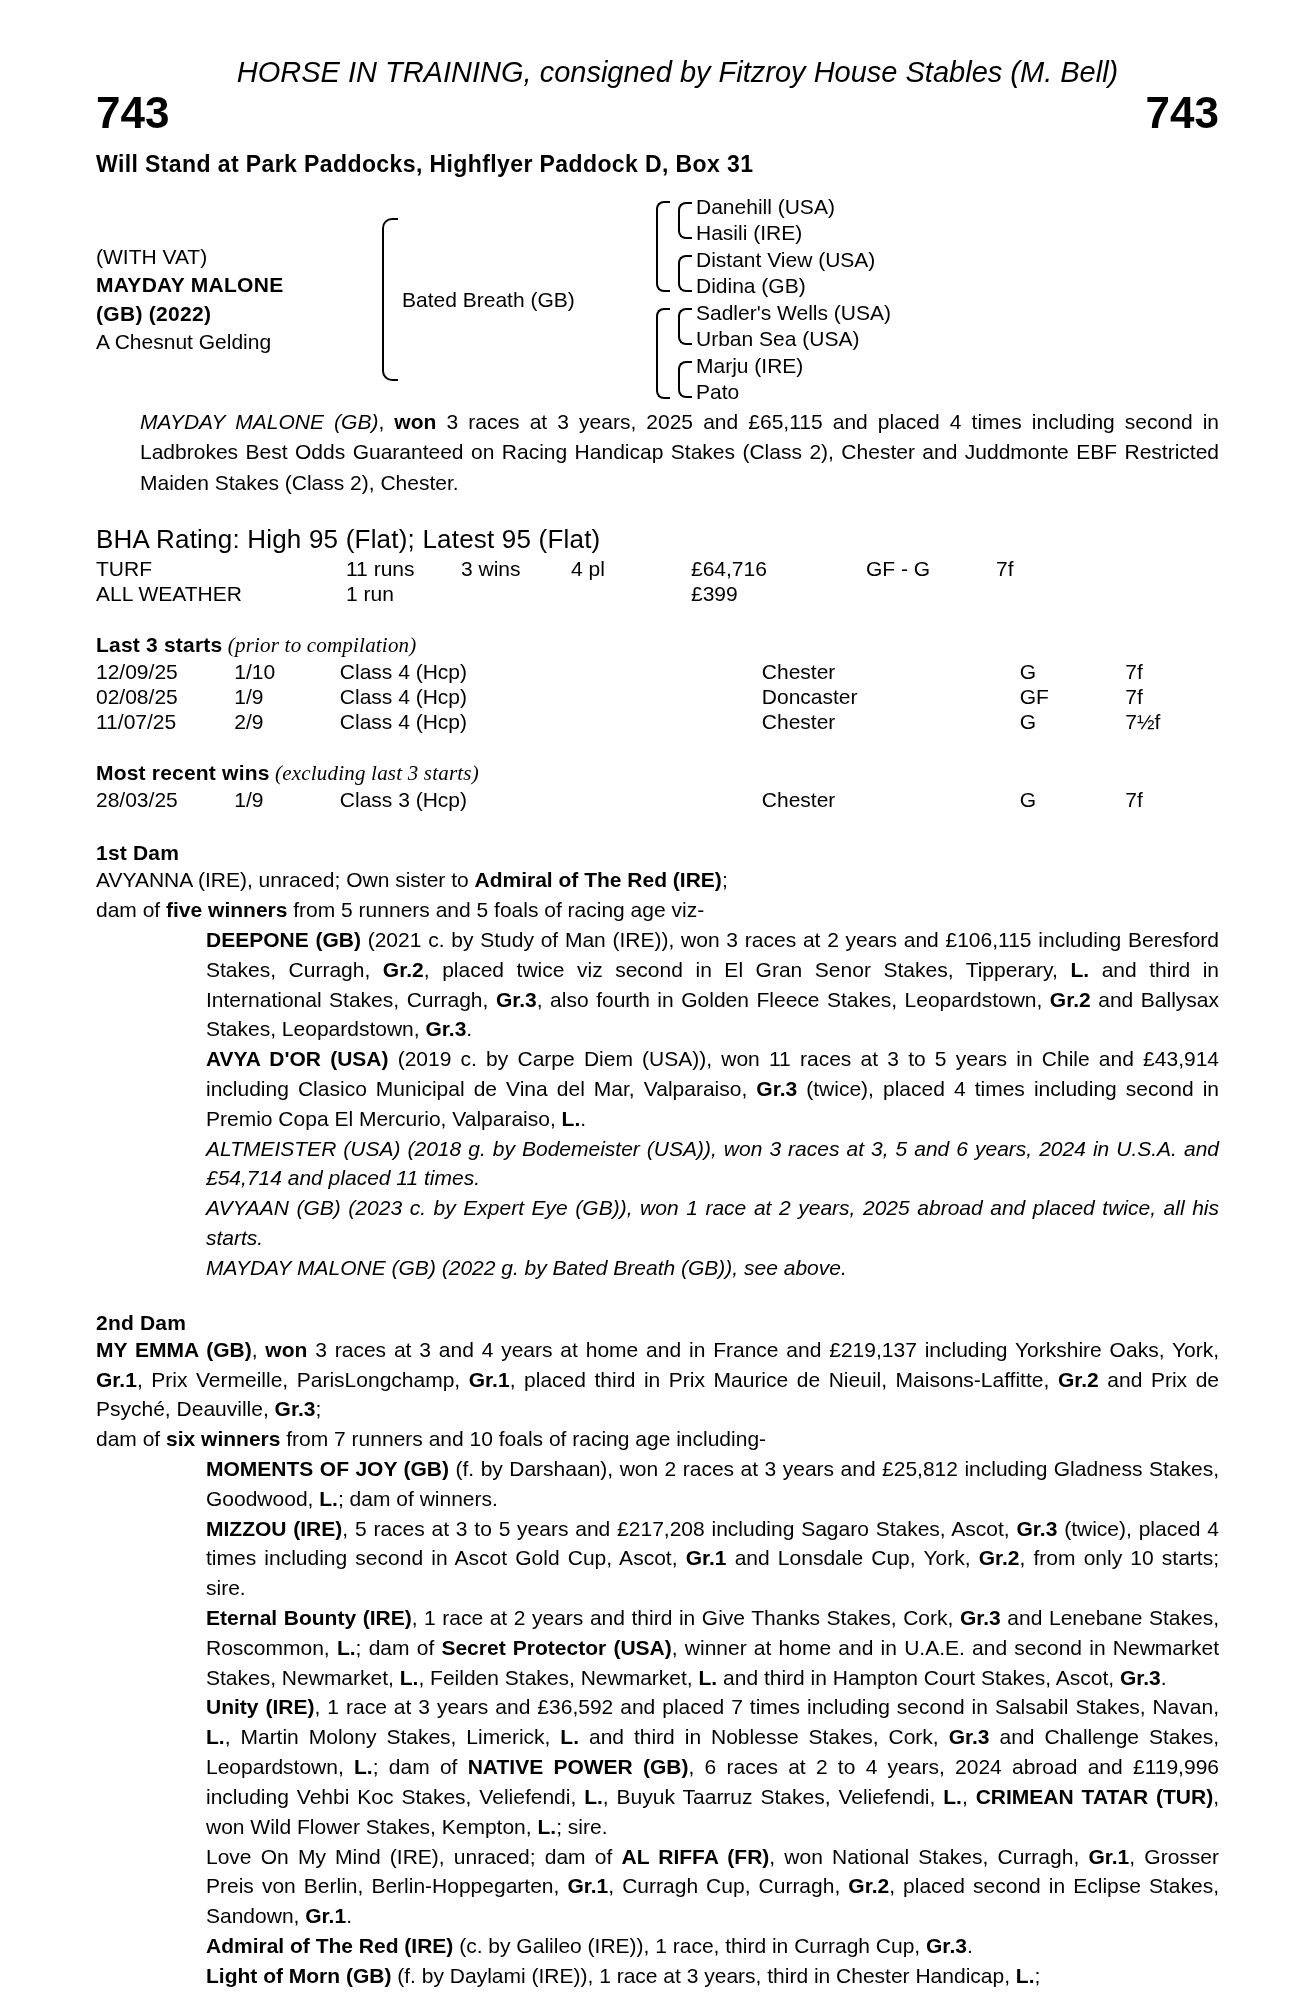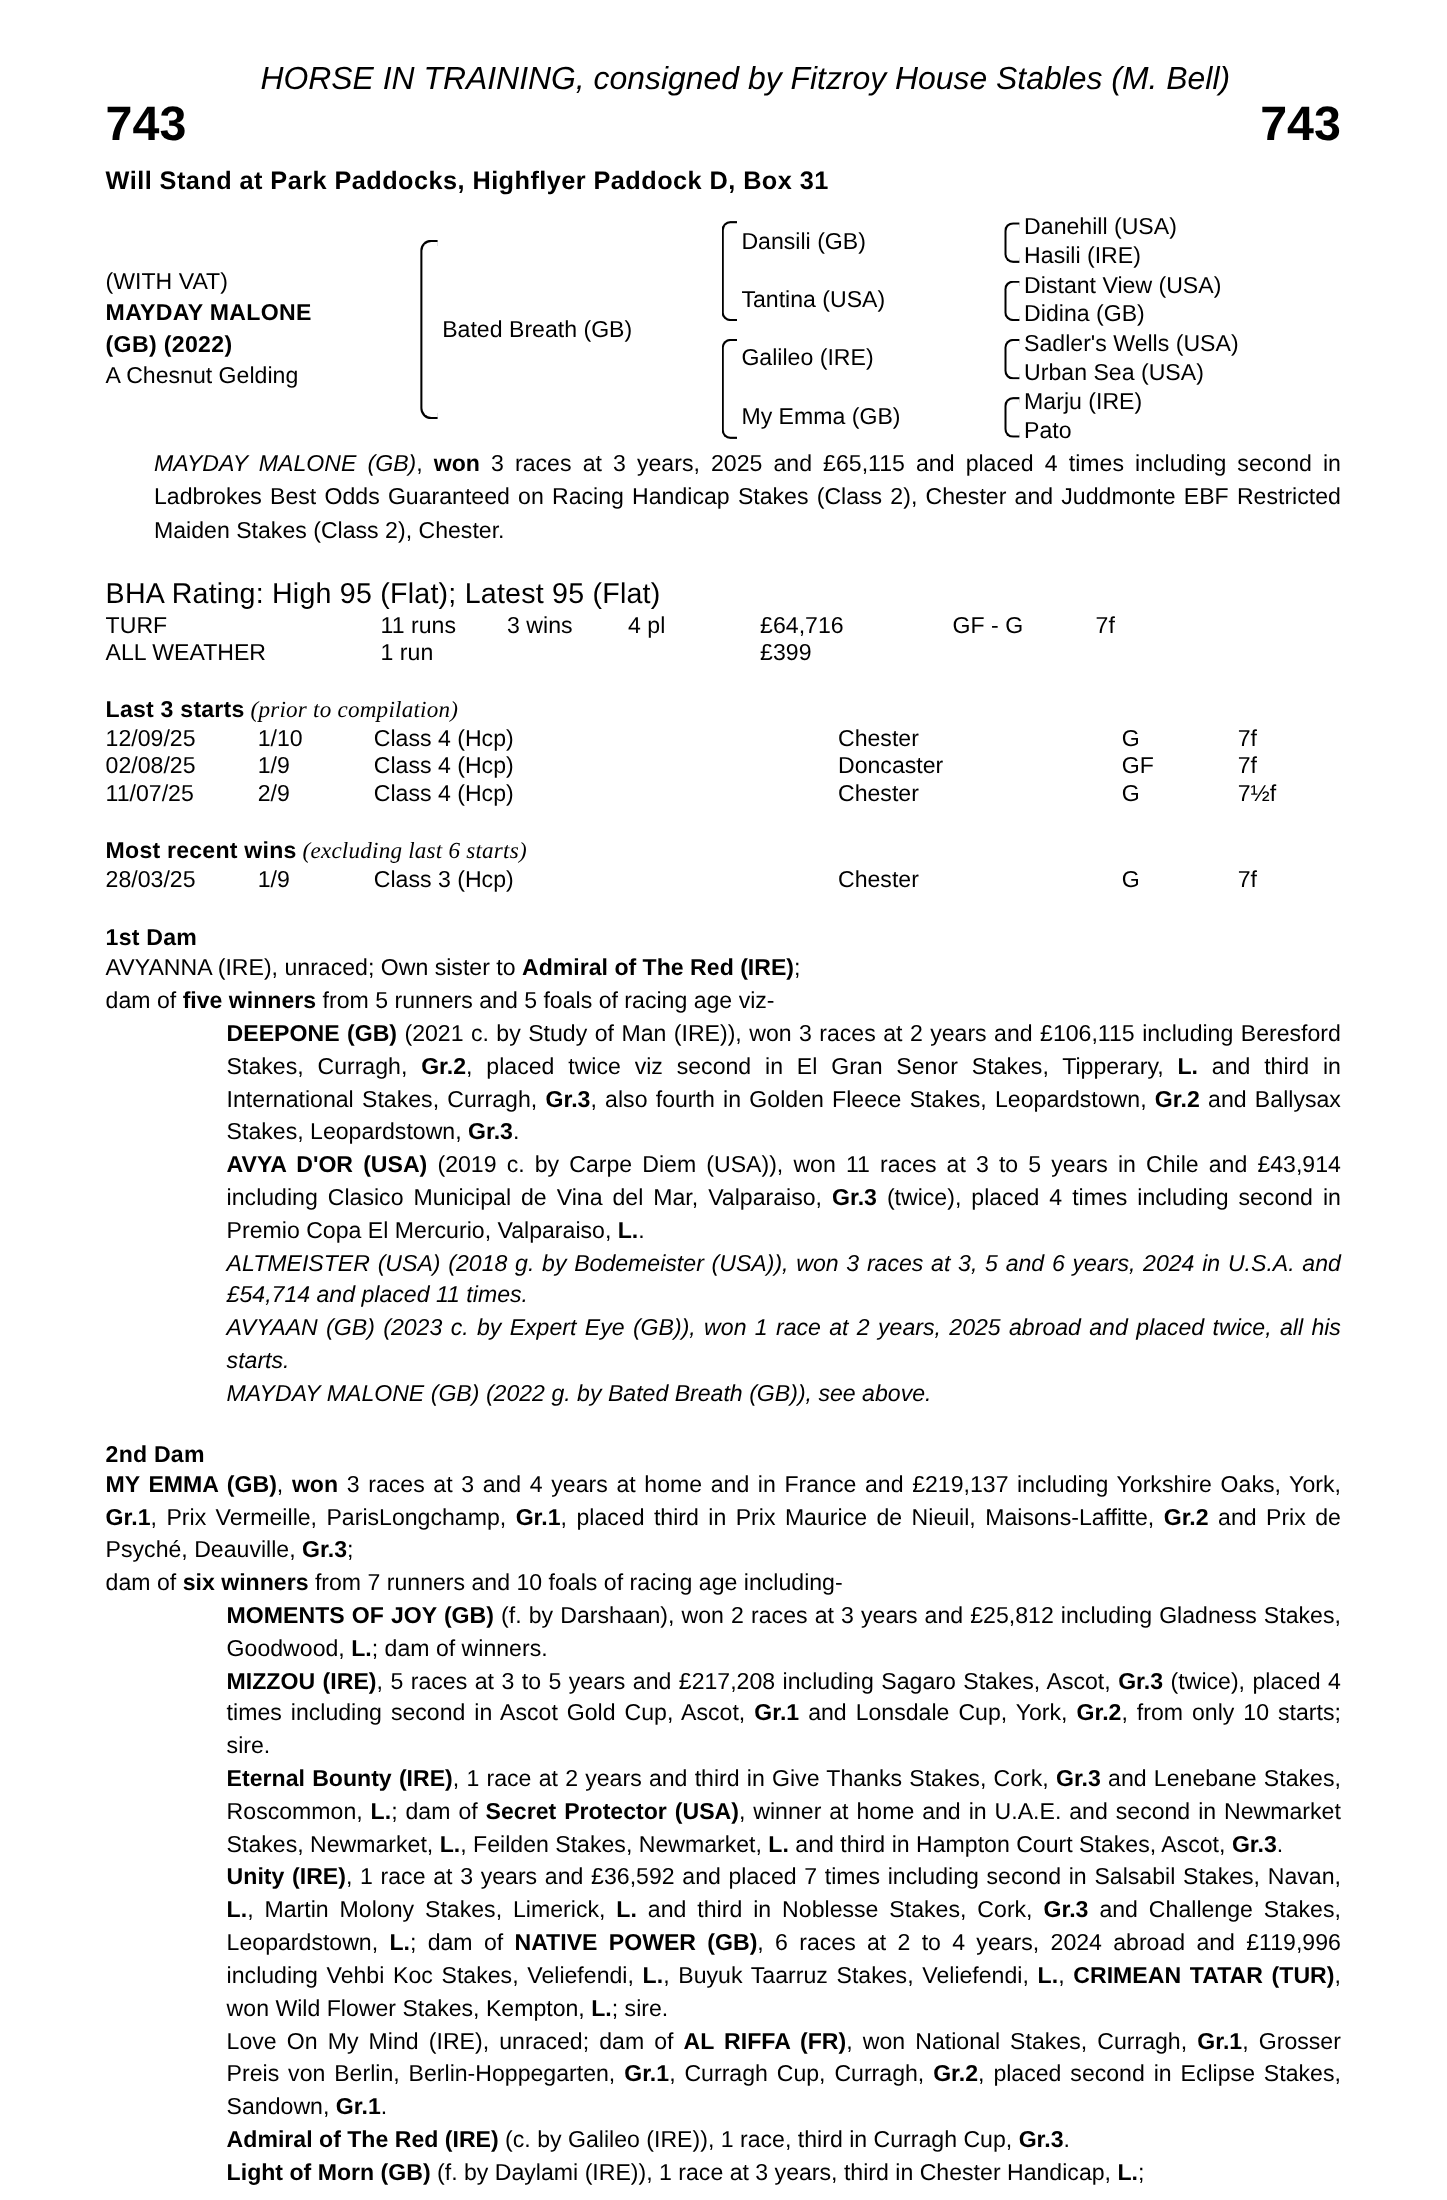--- a/index.html
+++ b/index.html
@@ -248,26 +248,20 @@
       <div class="entry">
         <div>Bated Breath (GB)</div>
       </div>
     </div>
 
     <div class="mini-braces half-braces">
       <div class="mini-brace"></div>
       <div class="mini-brace"></div>
     </div>
 
-    <div class="ped-col col3">
-      <div class="entry">Dansili (GB)</div>
-      <div class="entry">Tantina (USA)</div>
-      <div class="entry">Galileo (IRE)</div>
-      <div class="entry">My Emma (GB)</div>
-    </div>
 
     <div class="mini-braces">
       <div class="mini-brace"></div>
       <div class="mini-brace"></div>
       <div class="mini-brace"></div>
       <div class="mini-brace"></div>
     </div>
 
     <div class="ped-col col4">
       <div class="entry">Danehill (USA)</div>
@@ -330,21 +324,21 @@
         <td class="s-date">11/07/25</td>
         <td class="s-pos">2/9</td>
         <td class="s-class">Class 4 (Hcp)</td>
         <td class="s-course">Chester</td>
         <td class="s-going">G</td>
         <td class="s-dist">7½f</td>
       </tr>
     </tbody>
   </table>
 
-  <div class="section-head"><span>Most recent wins</span><span class="ital"> (excluding last 6 starts)</span></div>
+  <div class="section-head"><span>Most recent wins</span><span class="ital"> (excluding last 3 starts)</span></div>
   <table class="starts">
     <tbody>
       <tr>
         <td class="s-date">28/03/25</td>
         <td class="s-pos">1/9</td>
         <td class="s-class">Class 3 (Hcp)</td>
         <td class="s-course">Chester</td>
         <td class="s-going">G</td>
         <td class="s-dist">7f</td>
       </tr>

